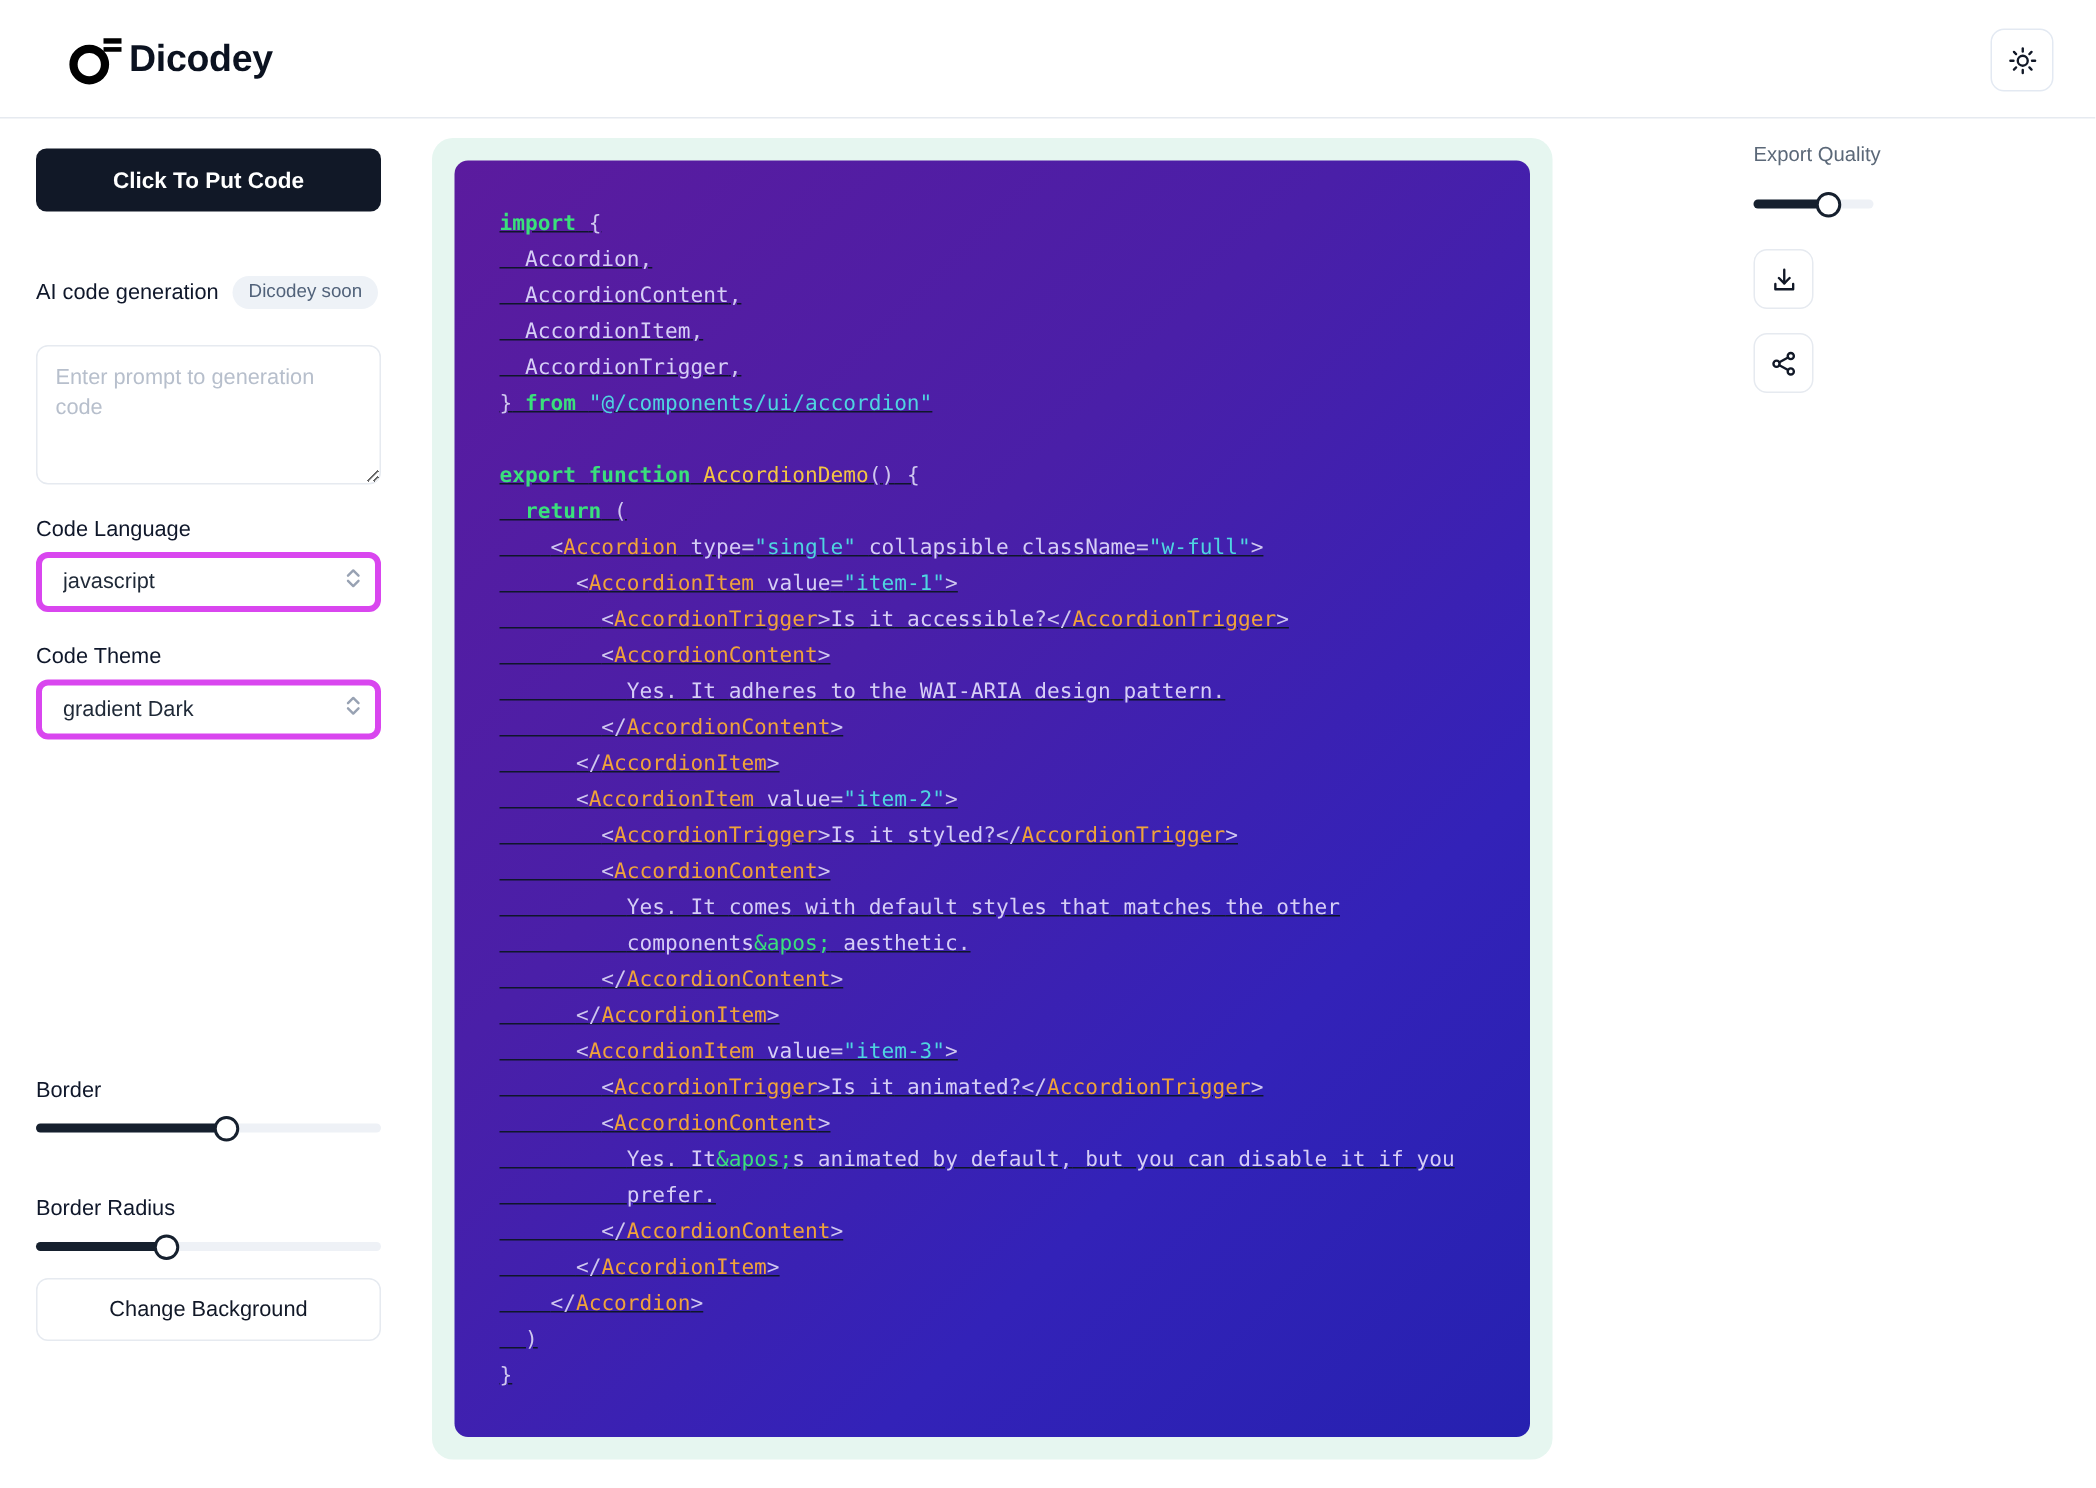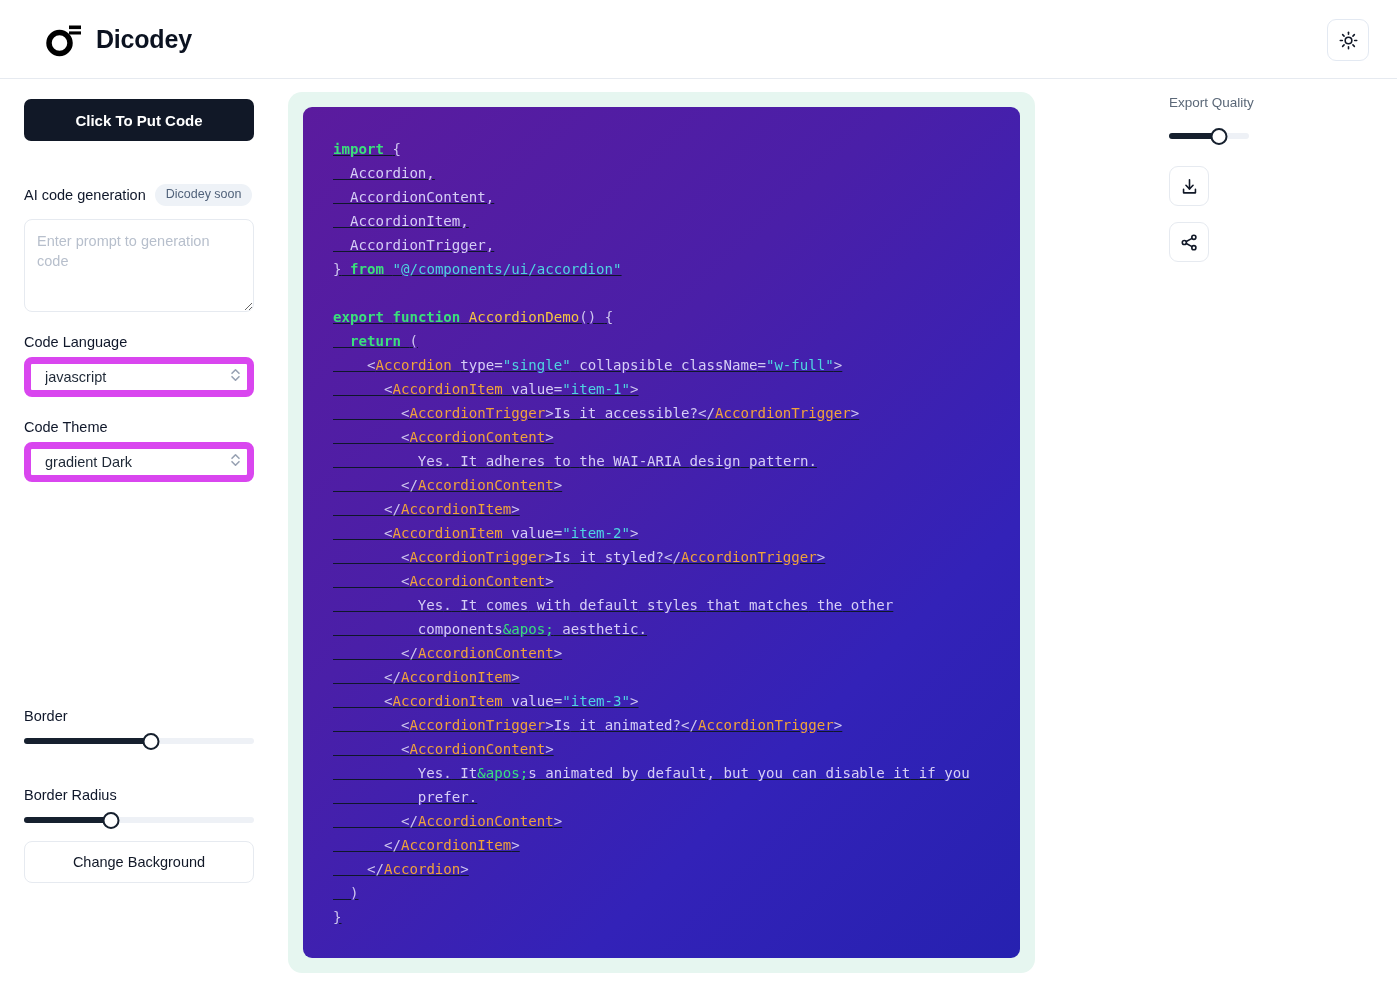--- a/index.html
+++ b/index.html
@@ -15,21 +15,21 @@
 
   
   .app-header {
     position: relative;
     height: 79px;
     border-bottom: 1px solid #e6eaf0;
     display: flex;
     align-items: center;
     padding: 0 24px;
   }
-  .brand { display: flex; align-items: center; gap: 14px; margin-left: 20px; }
+  .brand { display: flex; align-items: center; gap: 4px; margin-left: 20px; }
   .brand-logo { width: 38px; height: 40px; display: block; }
   .brand-name {
     font-size: 25px;
     font-weight: bold;
     letter-spacing: -0.2px;
     color: #0b1220;
   }
   .theme-toggle {
     position: absolute;
     right: 28px; top: 19px;
@@ -73,21 +73,21 @@
     font-size: 14.5px;
     color: #0f172a;
     margin-bottom: 7px;
     display: block;
   }
   .ai-row {
     display: flex;
     align-items: center;
     gap: 9px;
     margin-top: 43px;
-    margin-bottom: 13px;
+    margin-bottom: 24px;
   }
   .ai-row .field-label { margin-bottom: 0; }
   .badge {
     background: #eef2f7;
     color: #51627a;
     font-size: 12.5px;
     border-radius: 999px;
     padding: 4px 11px 5px 11px;
     line-height: 1;
     white-space: nowrap;
@@ -107,21 +107,21 @@
     line-height: 1.42;
     display: block;
   }
   .prompt-box::placeholder { color: #b7bfcc; }
 
   .group { margin-top: 22px; }
   .select-wrap { position: relative; width: 230px; }
   .select-box {
     width: 230px;
     height: 40px;
-    border: 7px solid #d946ef;
+    border: 4px solid #d946ef;
     border-radius: 8px;
     background: #ffffff;
     font-family: "Liberation Sans", sans-serif;
     font-size: 14.5px;
     color: #1f2937;
     padding: 0 34px 0 14px;
     appearance: none;
     -webkit-appearance: none;
     cursor: pointer;
     outline: none;

